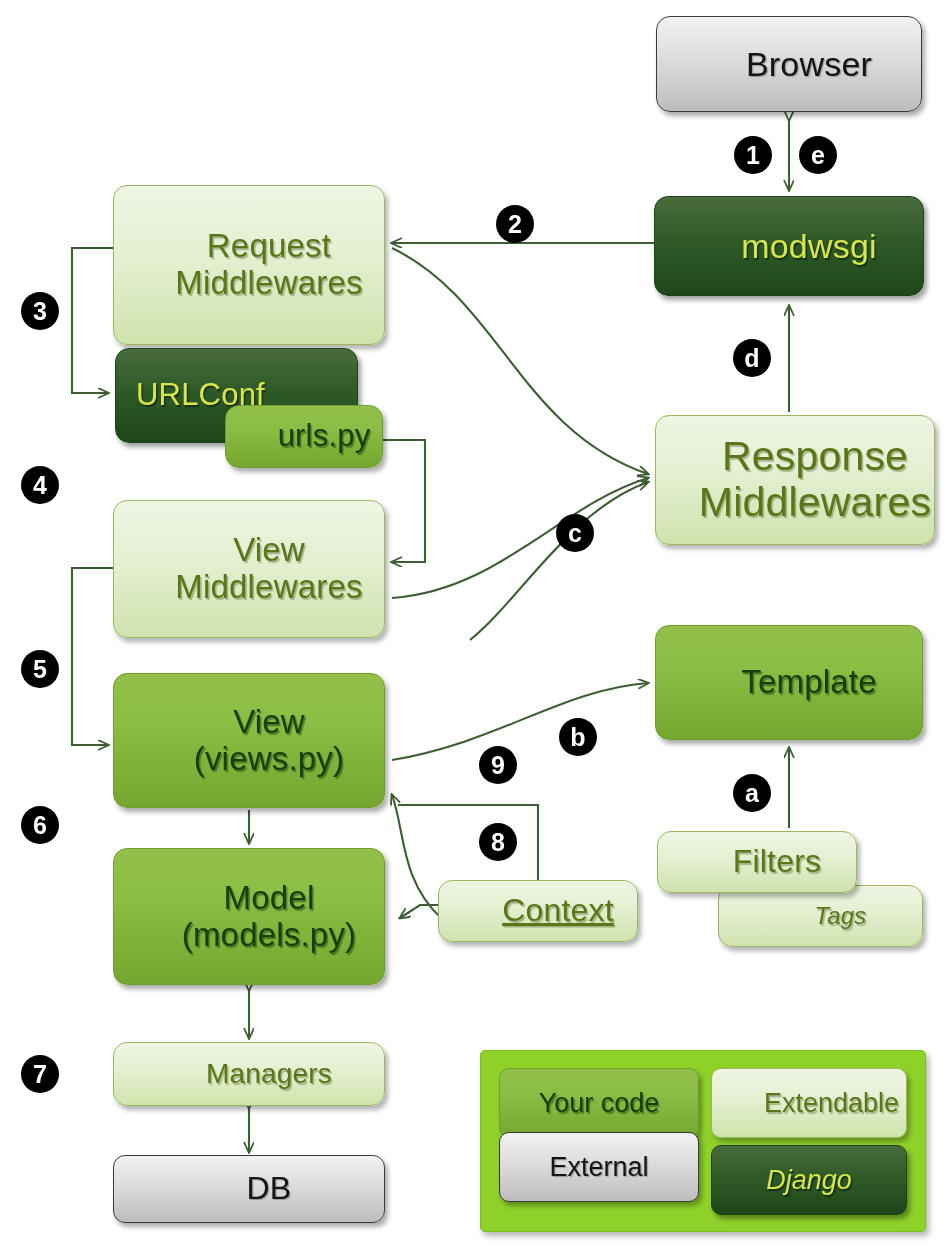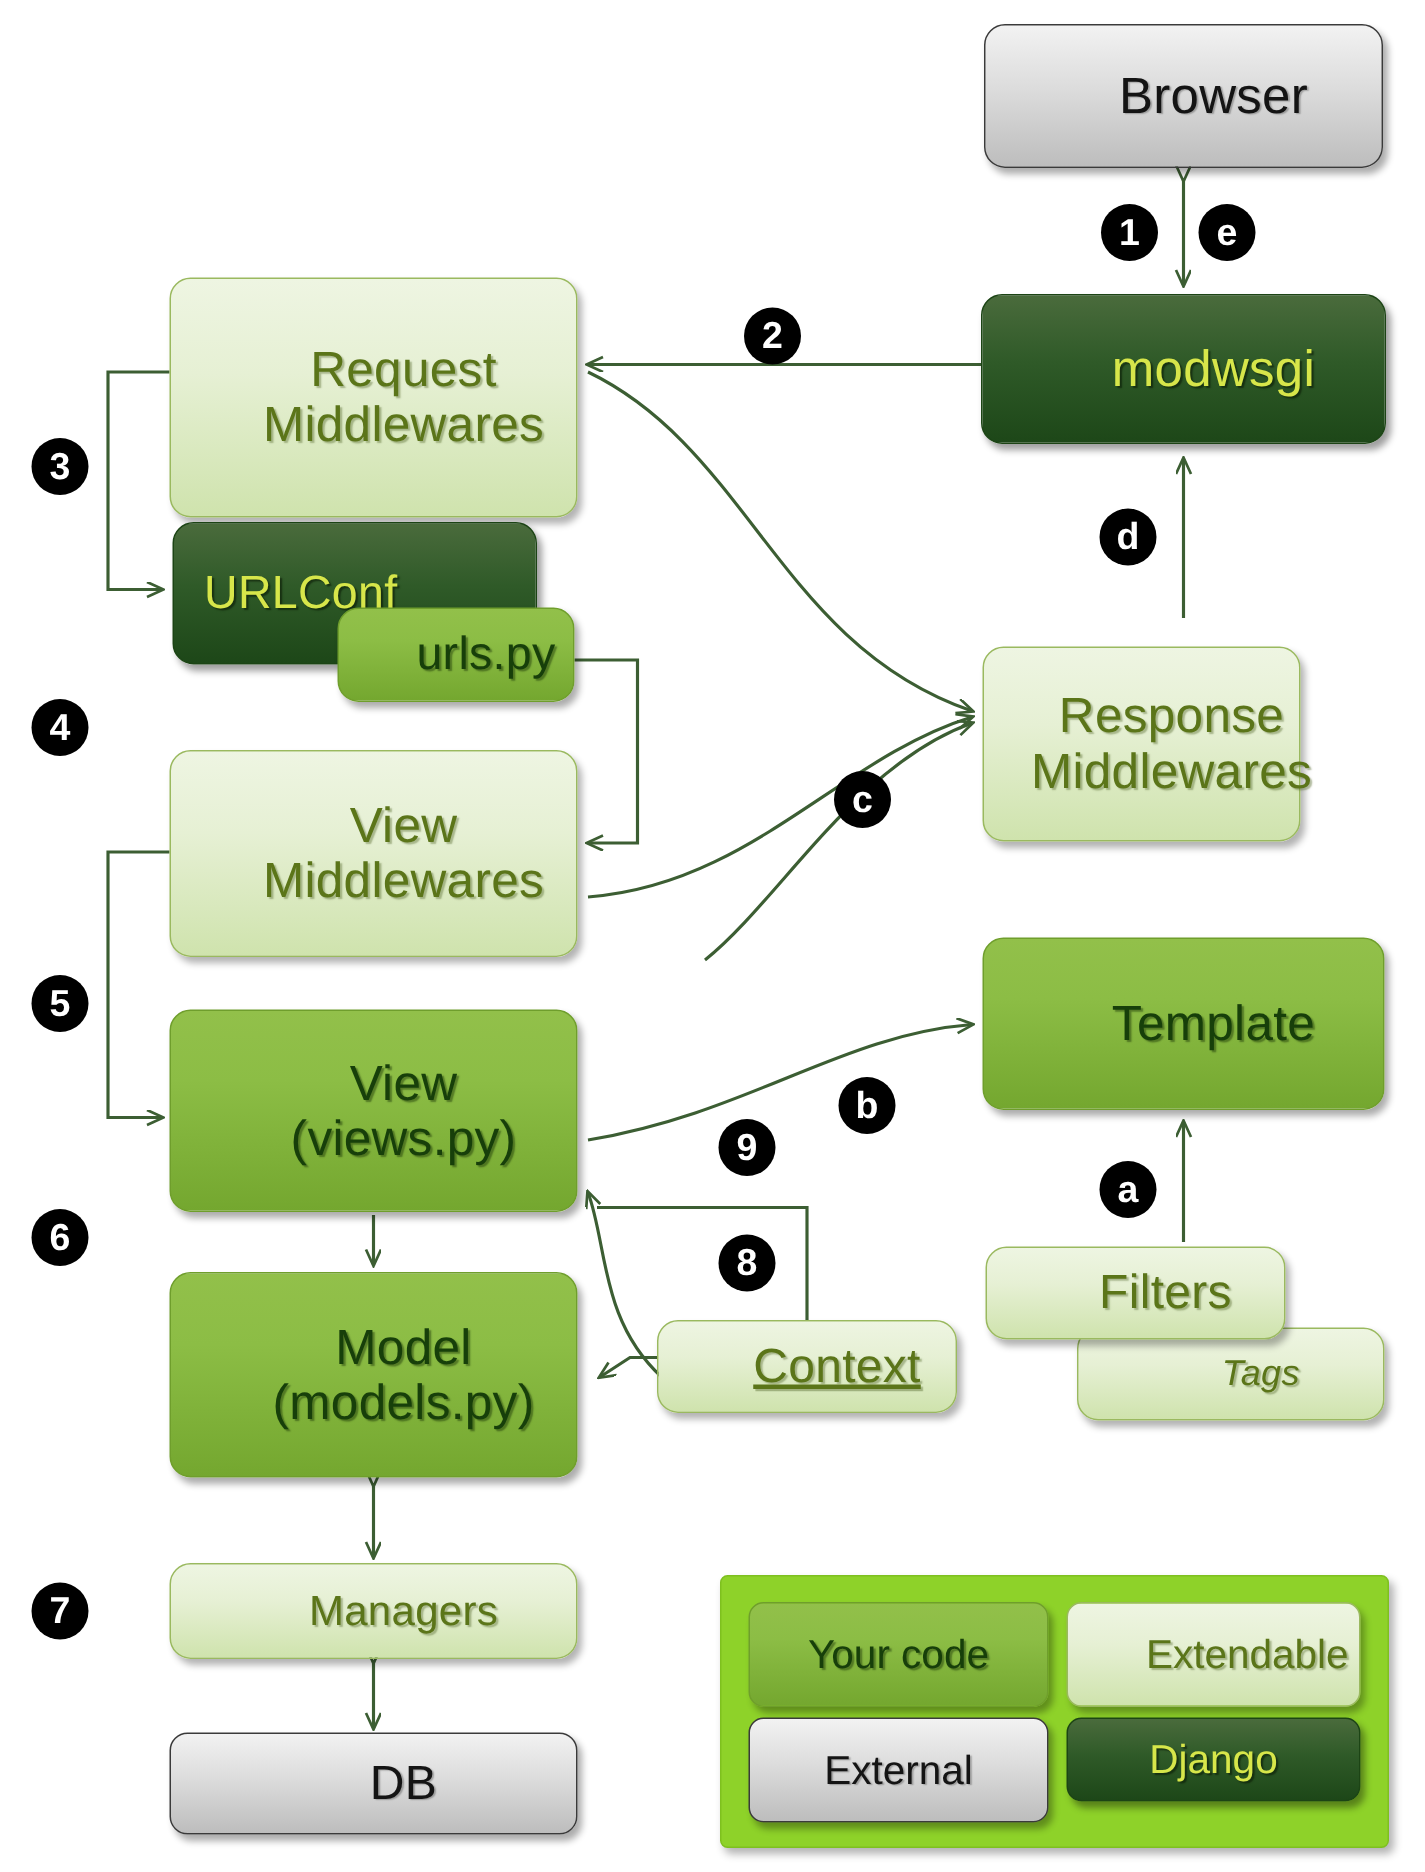--- a/index.html
+++ b/index.html
@@ -181,21 +181,21 @@
   <div class="node k-yourcode" style="left:113px; top:673px; width:272px; height:135px; font-size:33px;">View
 (views.py)</div>
 
   <div class="node k-yourcode" style="left:113px; top:848px; width:272px; height:137px; font-size:33px;">Model
 (models.py)</div>
 
   <div class="node k-extendable" style="left:113px; top:1042px; width:272px; height:64px; font-size:28px;">Managers</div>
 
   <div class="node k-external" style="left:113px; top:1155px; width:272px; height:68px; font-size:32px; border-radius:12px;">DB</div>
 
-  <div class="node k-extendable" style="left:655px; top:415px; width:212px; height:130px; font-size:33px;margin-top:16px;">Response
+  <div class="node k-extendable" style="left:655px; top:415px; width:280px; height:130px; font-size:41px;">Response
 Middlewares</div>
 
   <div class="node k-yourcode" style="left:655px; top:625px; width:268px; height:115px; font-size:33px;">Template</div>
 
   <div class="node k-extendable" style="left:657px; top:831px; width:200px; height:62px; font-size:32px; z-index:4;">Filters</div>
 
   <div class="node k-extendable" style="left:718px; top:885px; width:205px; height:62px; font-size:24px; z-index:3;font-style:italic;">Tags</div>
 
   <div class="node k-extendable" style="left:438px; top:880px; width:200px; height:62px; font-size:32px;text-decoration:underline;">Context</div>
 
@@ -210,17 +210,17 @@
   <div class="badge" style="left:479px; top:746px;">9</div>
   <div class="badge" style="left:733px; top:774px;">a</div>
   <div class="badge" style="left:559px; top:718px;">b</div>
   <div class="badge" style="left:556px; top:514px;">c</div>
   <div class="badge" style="left:733px; top:339px;">d</div>
   <div class="badge" style="left:799px; top:136px;">e</div>
 
   <div id="legend">
     <div class="legend-cell k-yourcode" style="left:18px; top:17px; width:200px; height:70px;">Your code</div>
     <div class="legend-cell k-extendable" style="left:230px; top:17px; width:196px; height:70px;padding-left:45px;">Extendable</div>
-    <div class="legend-cell k-external" style="left:18px; top:94px; width:200px; height:70px;">External</div>
-    <div class="legend-cell k-django" style="left:230px; top:94px; width:196px; height:56px;">Django</div>
+    <div class="legend-cell k-external" style="left:18px; top:81px; width:200px; height:70px;">External</div>
+    <div class="legend-cell k-django" style="left:230px; top:94px; width:196px; height:70px;font-style:italic;">Django</div>
   </div>
 
 </div>
 
 </body></html>

